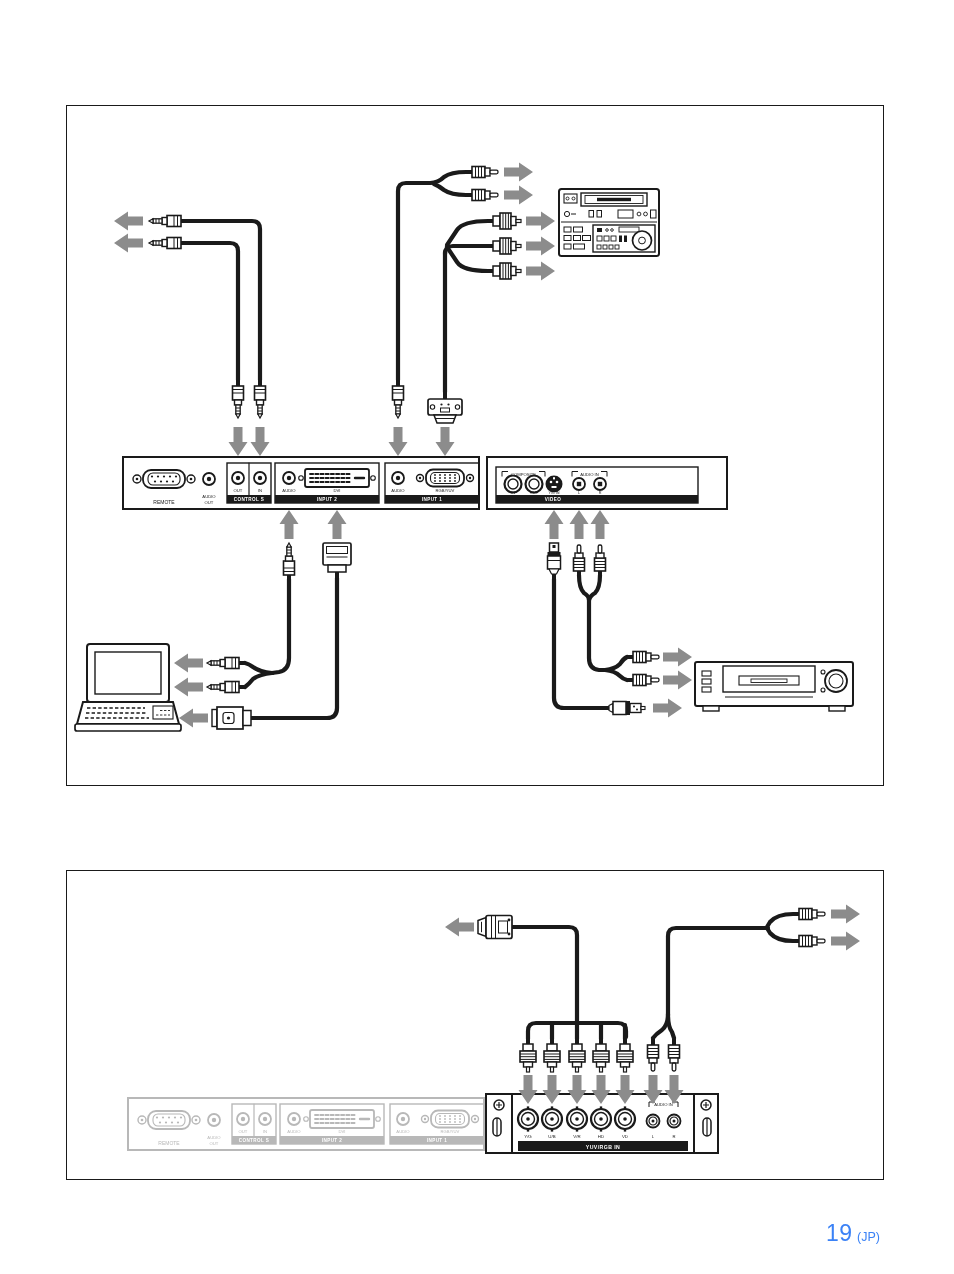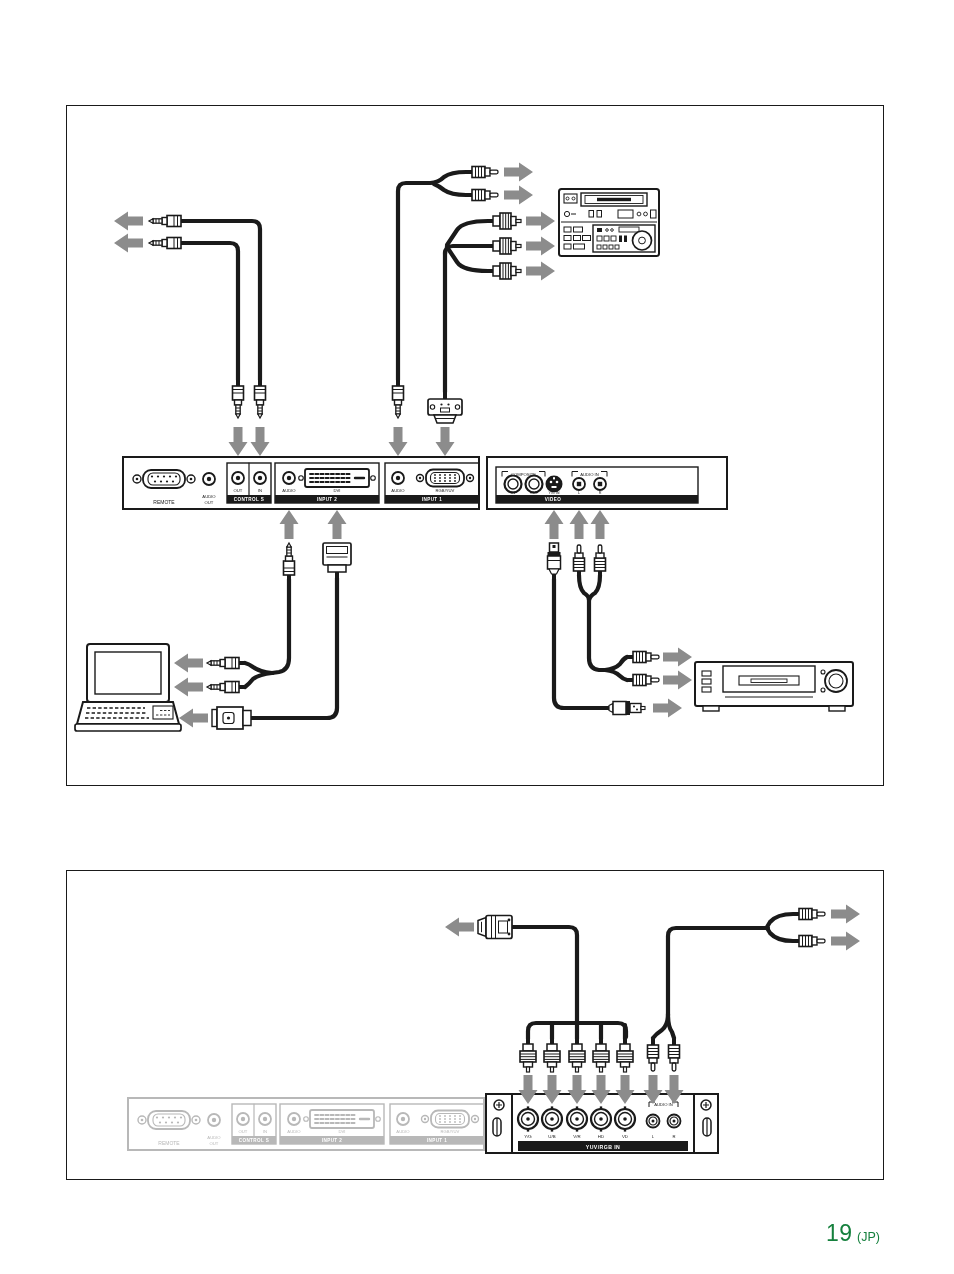--- a/index.html
+++ b/index.html
@@ -6,21 +6,21 @@
   body{width:954px;height:1274px;background:#ffffff;position:relative;
        font-family:"Liberation Sans",sans-serif;}
   .fig{position:absolute;border:1.5px solid #1a1a1a;background:#fff;}
   #box-a{left:66px;top:105px;width:816px;height:679px;}
   #box-b{left:66px;top:870px;width:816px;height:308px;}
   .fig svg{display:block;width:100%;height:100%;}
   svg{color:#1a1a1a;}
   text{font-family:"Liberation Sans",sans-serif;fill:currentColor;}
   .bar-text{fill:#ffffff;font-weight:bold;letter-spacing:.4px;}
   .cable{fill:none;stroke:#1a1a1a;stroke-width:4.2;stroke-linecap:round;stroke-linejoin:round;}
-  .page-num{position:absolute;left:826px;top:1220px;color:#15803d;text-align:right;}
+  .page-num{position:absolute;left:826px;top:1220px;color:#3b82f6;text-align:right;}
   .page-num .big{font-size:23px;letter-spacing:.5px;}
   .page-num .small{font-size:12.5px;}
   #defs-holder{position:absolute;width:0;height:0;overflow:hidden;}
 </style>
 </head>
 <body>
 
 <svg id="defs-holder" aria-hidden="true">
 <defs>
 

